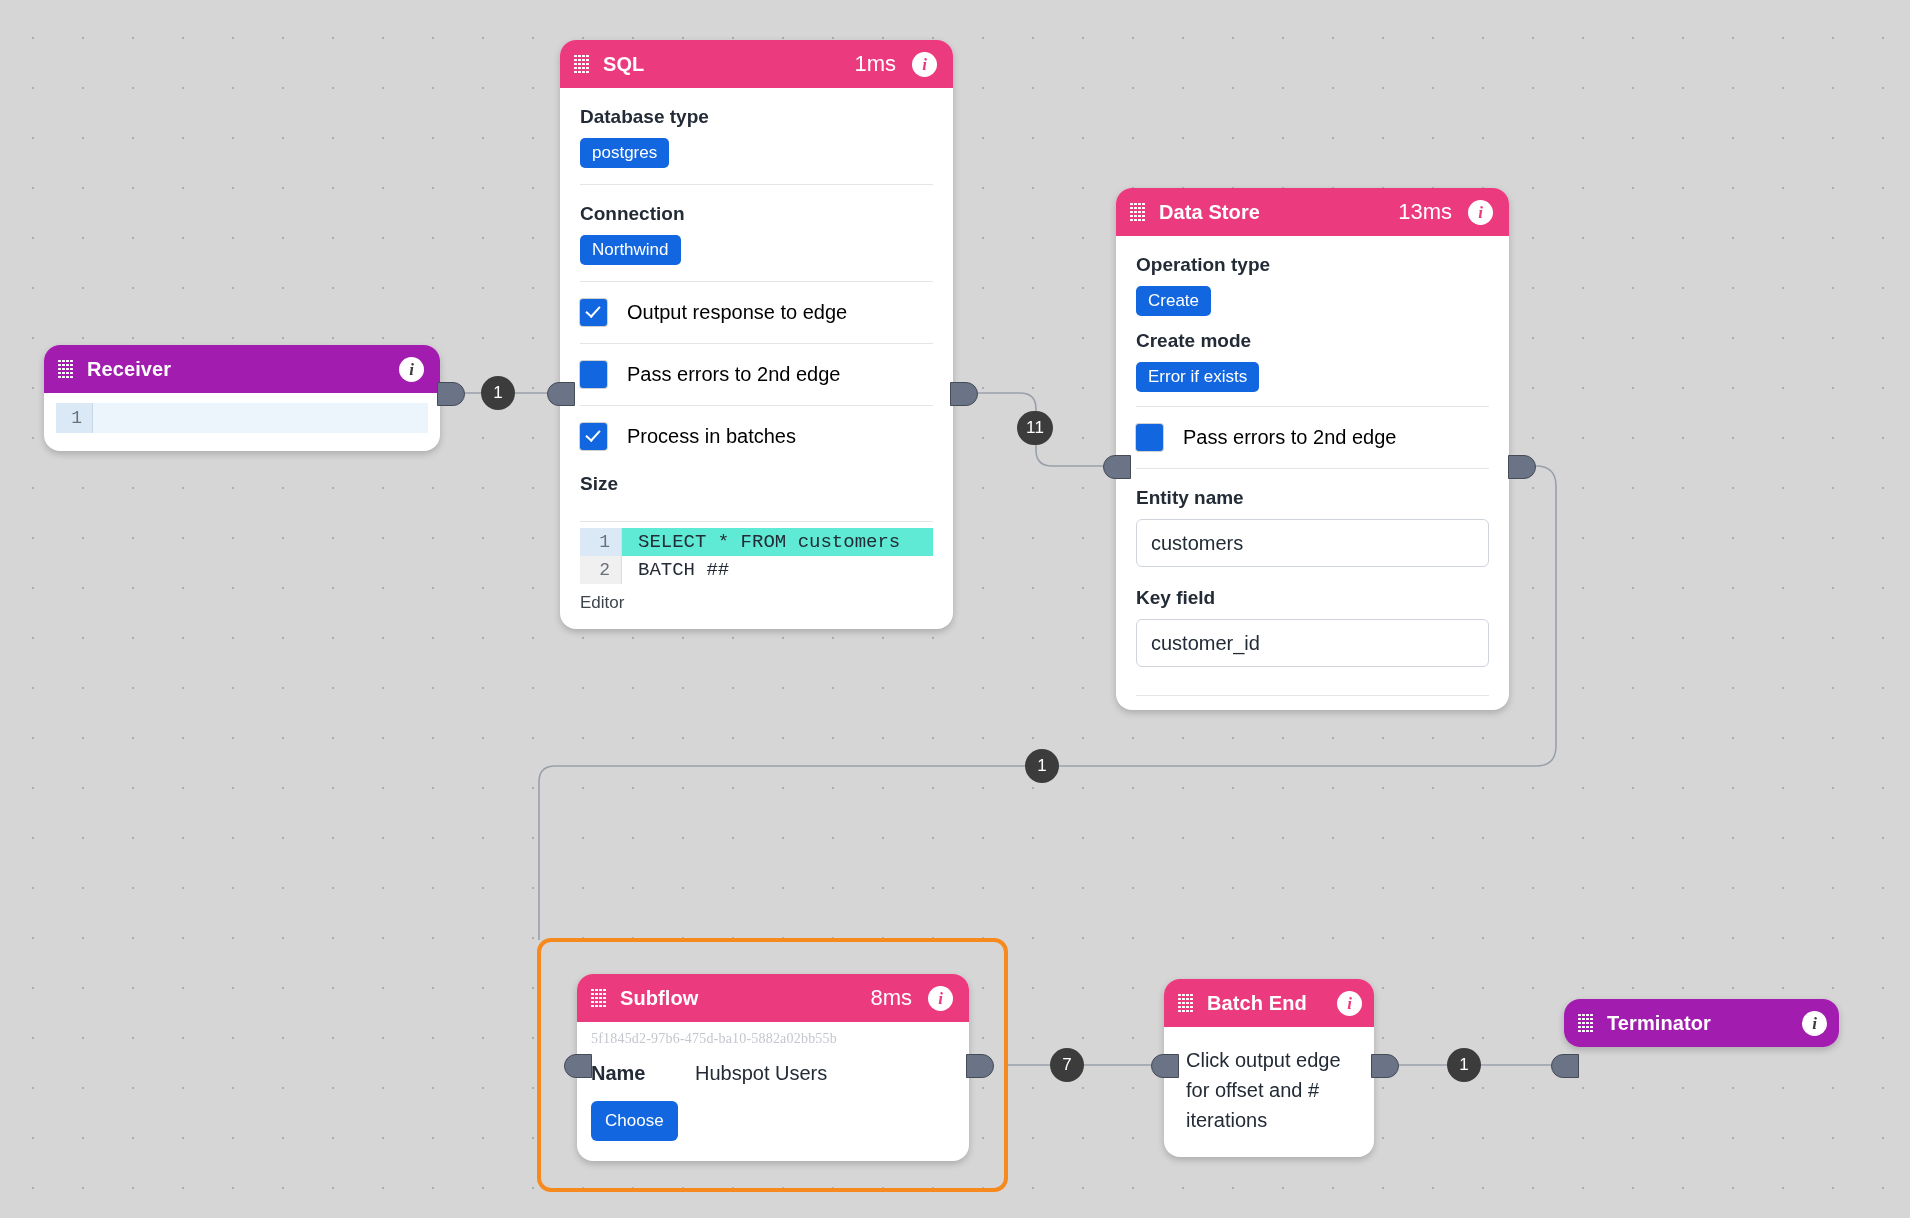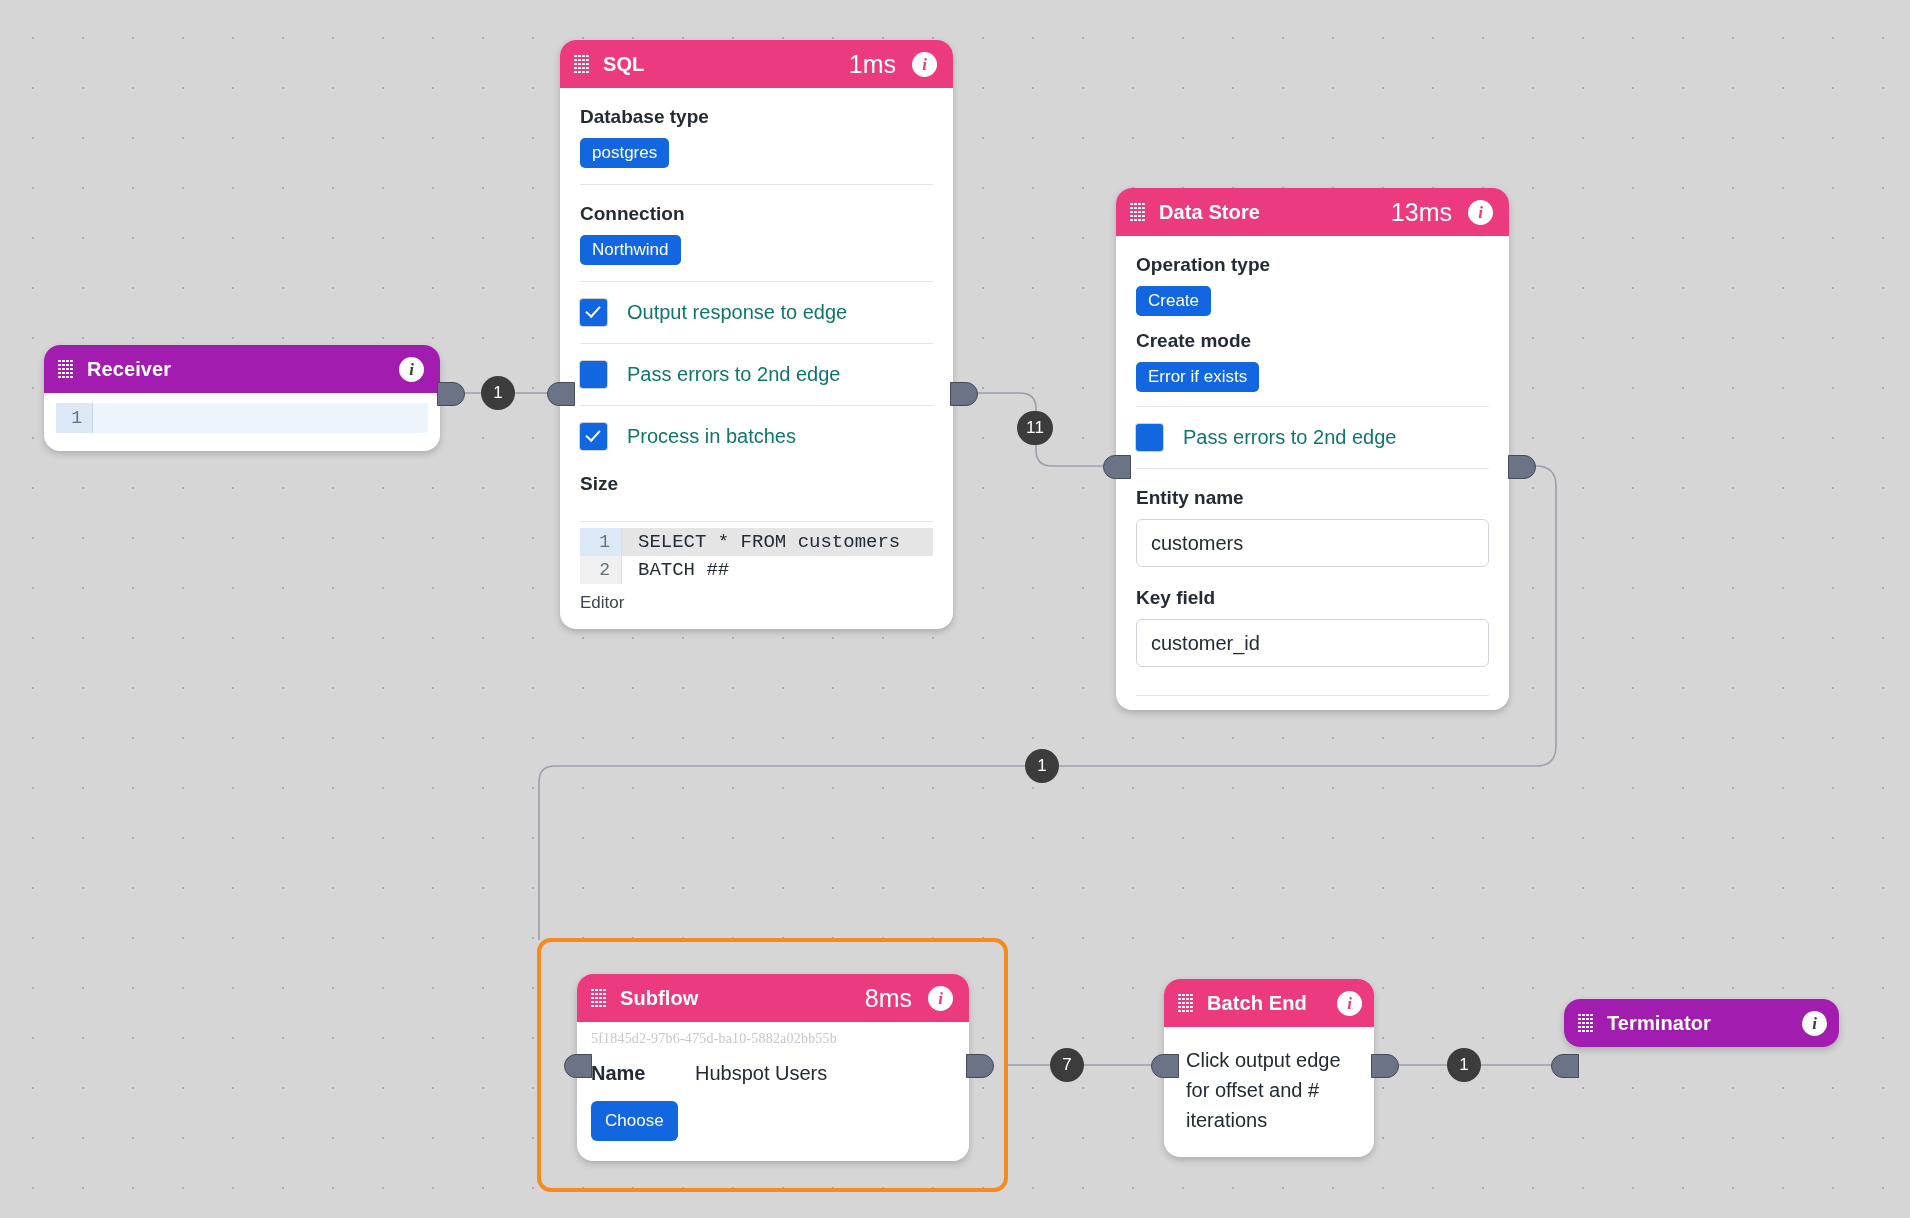--- a/index.html
+++ b/index.html
@@ -106,21 +106,21 @@
     border-radius: 0.5px;
   }
   .node-title {
     font-size: 20px;
     font-weight: bold;
     letter-spacing: 0.1px;
     white-space: nowrap;
   }
   .header-spacer { flex: 1 1 auto; }
   .node-time {
-    font-size: 25px;
+    font-size: 22px;
     font-weight: 400;
     margin-right: 16px;
     white-space: nowrap;
     text-align: center;
   }
   .info-icon {
     width: 25px;
     height: 25px;
     border-radius: 50%;
     background: #ffffff;
@@ -187,21 +187,21 @@
     left: 9px;
     top: 4px;
     width: 6px;
     height: 12px;
     border: solid #ffffff;
     border-width: 0 2.6px 2.6px 0;
     transform: rotate(42deg);
   }
   .check-label {
     font-size: 20px;
-    color: #0f766e;
+    color: #000000;
     white-space: nowrap;
   }
   .text-input {
     width: 100%;
     box-sizing: border-box;
     height: 48px;
     border: 1px solid #cfd3da;
     border-radius: 6px;
     background: #ffffff;
     font-size: 20px;
@@ -216,21 +216,21 @@
     margin: 6px 20px 0 20px;
     font-family: "Liberation Mono", monospace;
   }
   .code-line {
     display: flex;
     align-items: stretch;
     font-size: 19px;
     line-height: 28px;
   }
   .code-line.active .gutter { background: #dbe9f7; }
-  .code-line.active .code-text { background: #e5e5e5; }
+  .code-line.active .code-text { background: #5eead4; }
   .gutter {
     width: 30px;
     text-align: right;
     padding-right: 11px;
     color: #6a7078;
     background: #f0f0f0;
     border-right: 1px solid #dddddd;
     flex: none;
     font-size: 18px;
   }

